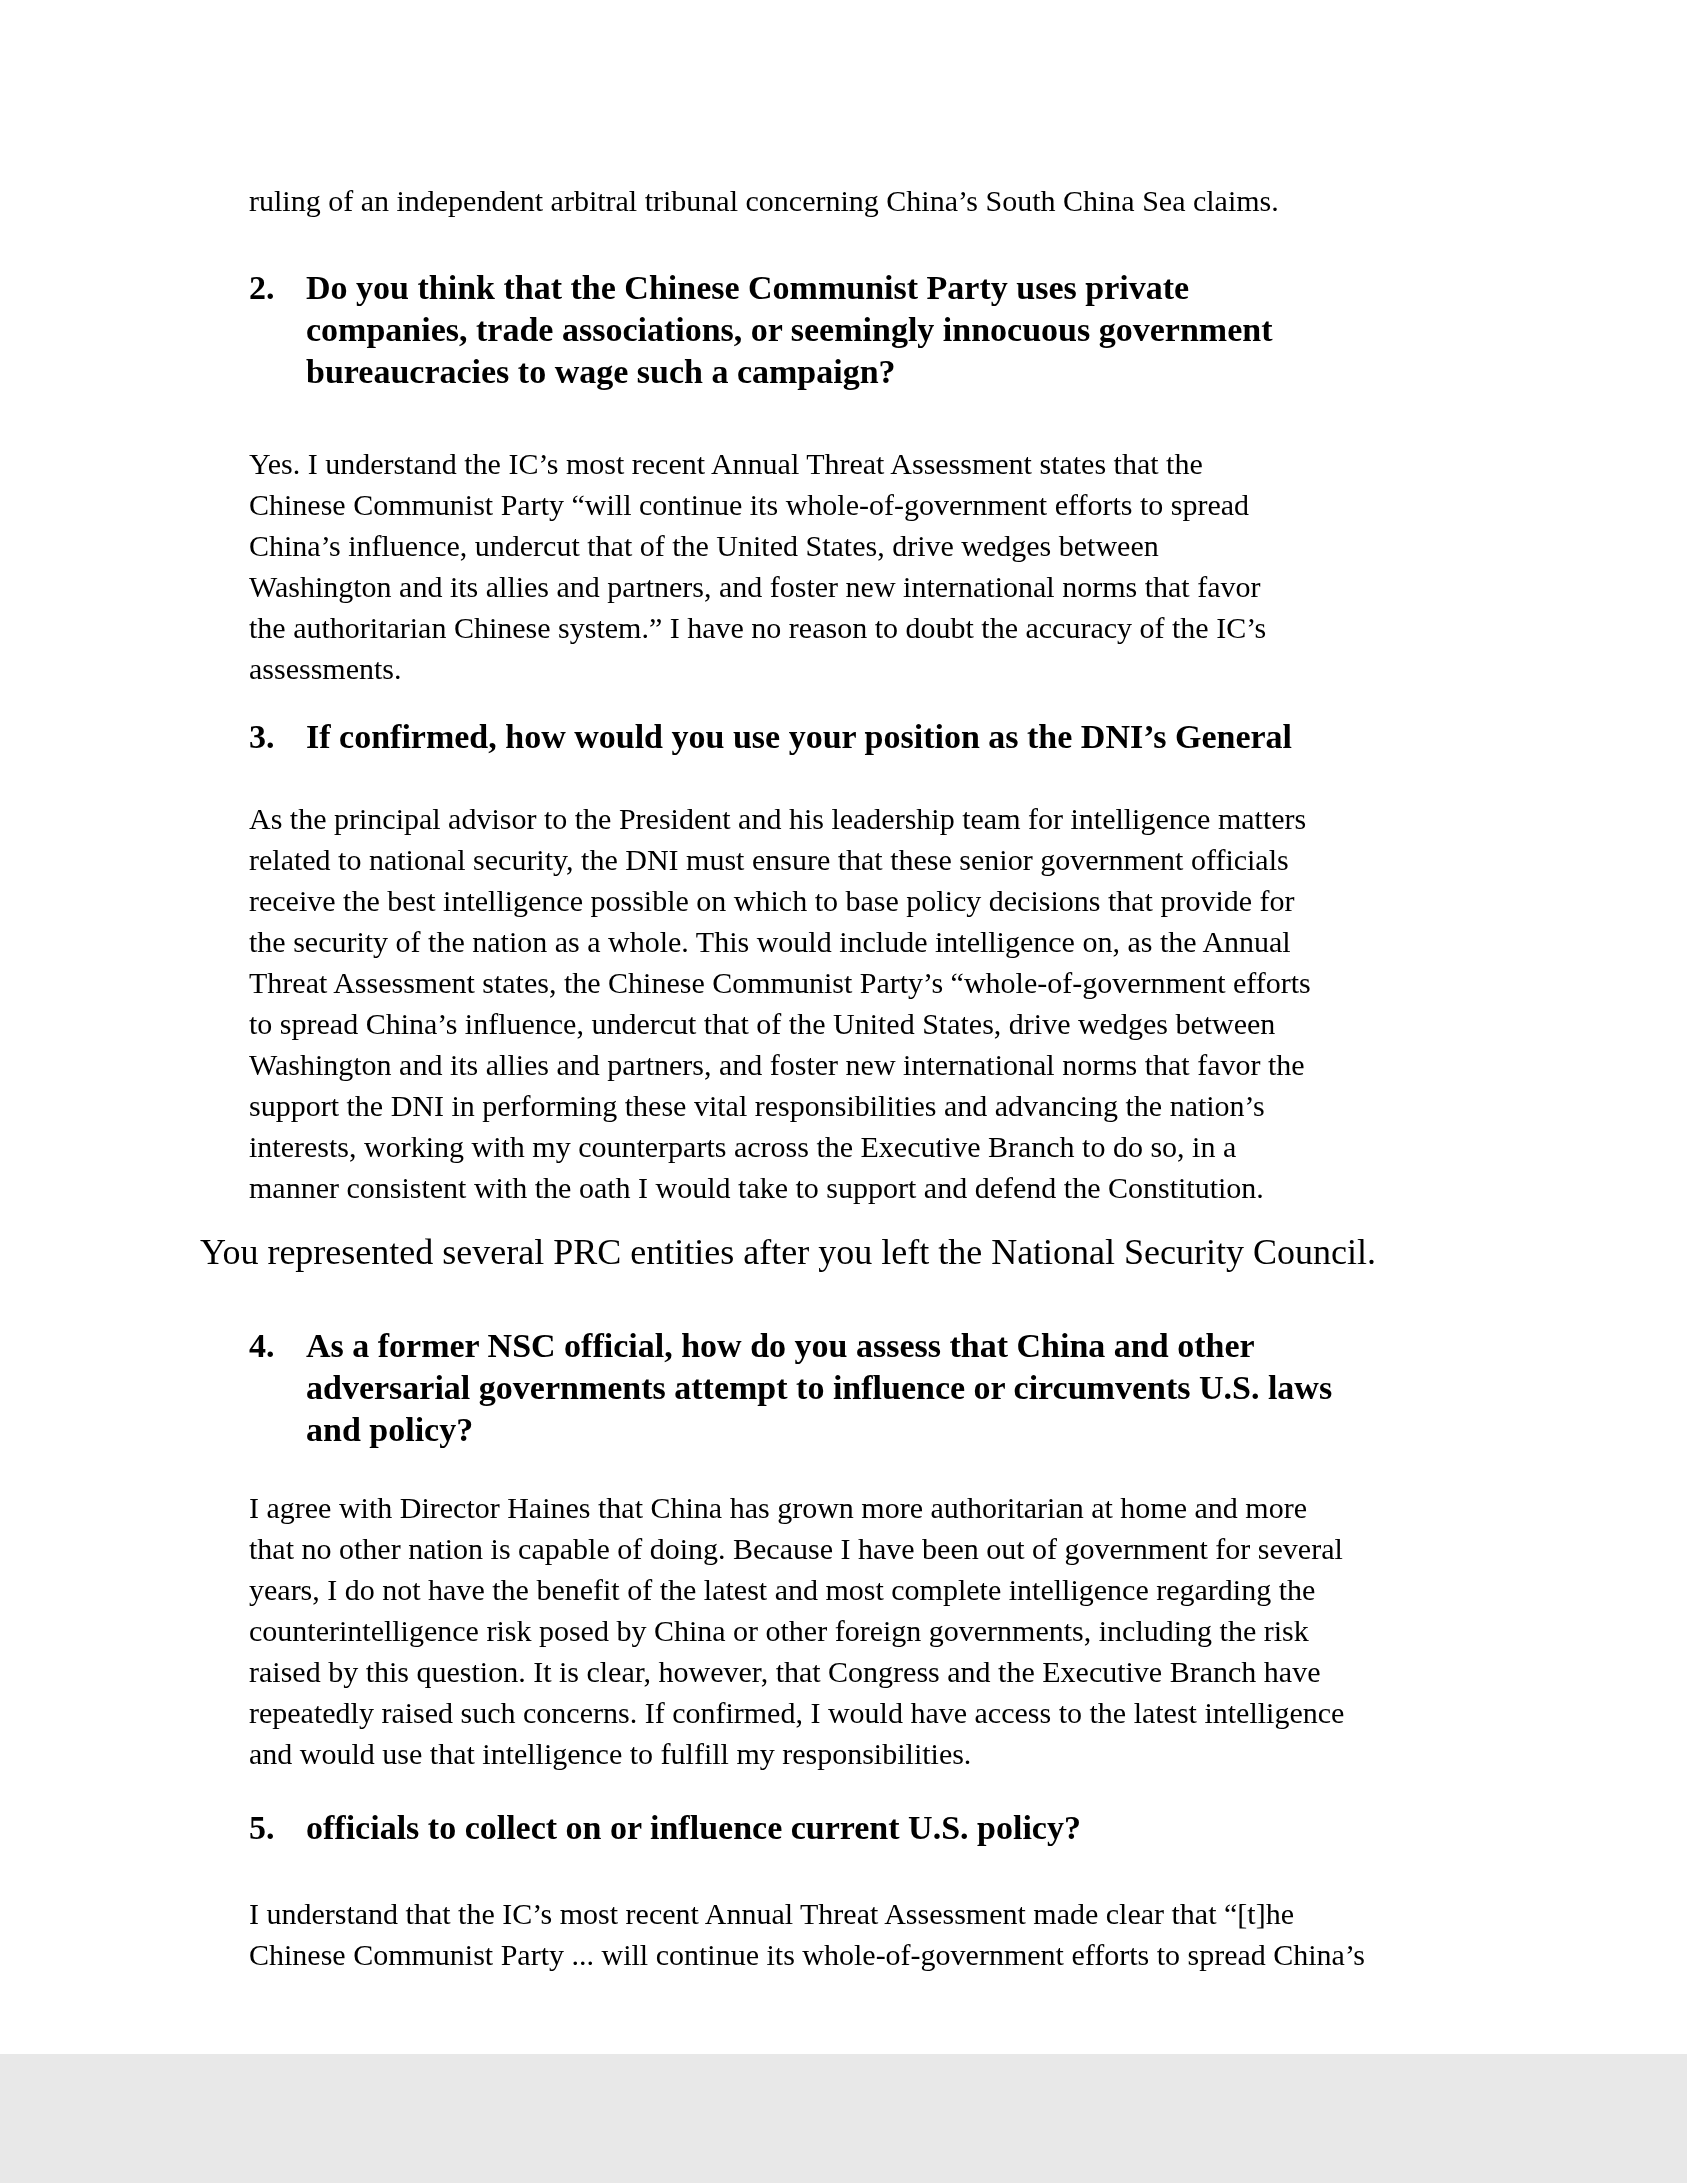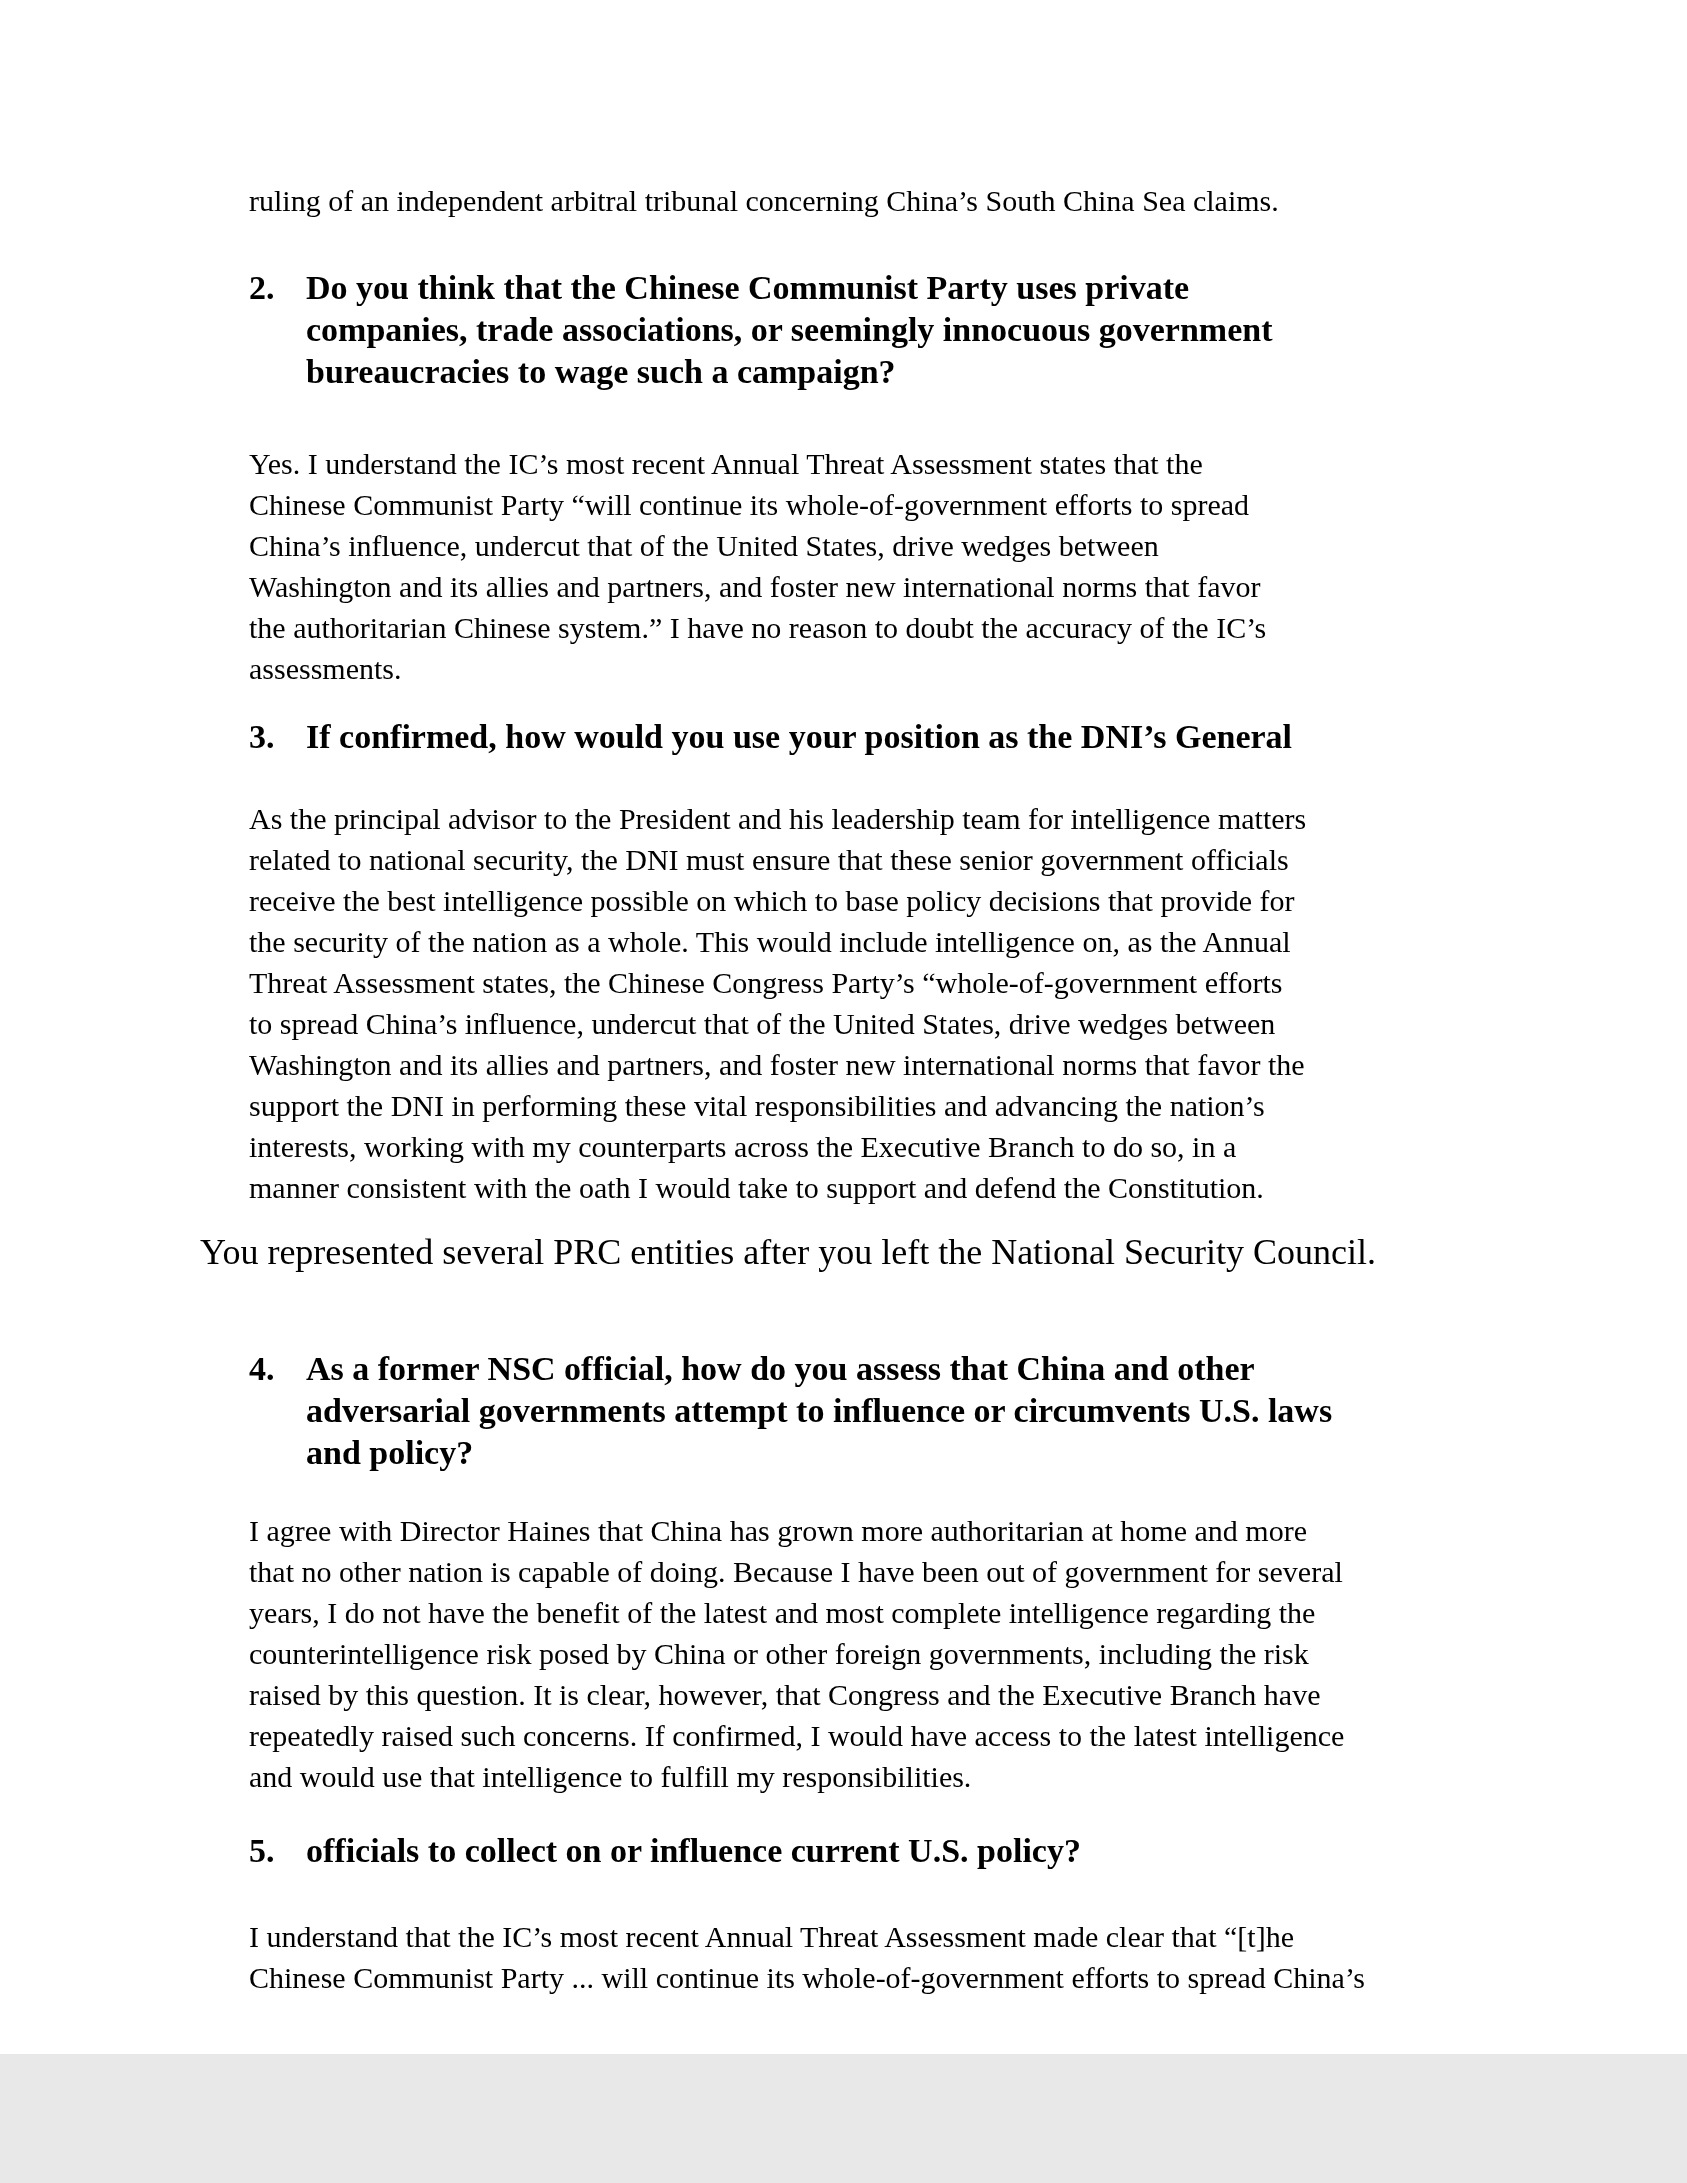--- a/index.html
+++ b/index.html
@@ -50,21 +50,21 @@
     font-size: 36px;
     line-height: 48px;
     margin-left: -49px;
   }
   
   .mb-70 { margin-bottom: 46px; }
   .mb-75 { margin-bottom: 50px; }
   .mb-40 { margin-bottom: 26.5px; }
   .mb-60 { margin-bottom: 40px; }
   .mb-30 { margin-bottom: 20px; }
-  .mb-85 { margin-bottom: 72px; font-family: Liberation Serif, serif; }
+  .mb-85 { margin-bottom: 49px; font-family: Liberation Serif, serif; }
   .mb-55 { margin-bottom: 36px; }
   .mb-50 { margin-bottom: 33px; }
   .mb-67 { margin-bottom: 44px; }
 </style>
 </head>
 <body>
 
 <div class="page">
   <div class="content">
 
@@ -95,21 +95,21 @@
       <div class="qtext">
         <div class="line">If confirmed, how would you use your position as the DNI’s General</div>
       </div>
     </div>
 
     <div class="para mb-30">
       <div class="line">As the principal advisor to the President and his leadership team for intelligence matters</div>
       <div class="line">related to national security, the DNI must ensure that these senior government officials</div>
       <div class="line">receive the best intelligence possible on which to base policy decisions that provide for</div>
       <div class="line">the security of the nation as a whole. This would include intelligence on, as the Annual</div>
-      <div class="line">Threat Assessment states, the Chinese Congress Party’s “whole-of-government efforts</div>
+      <div class="line">Threat Assessment states, the Chinese Communist Party’s “whole-of-government efforts</div>
       <div class="line">to spread China’s influence, undercut that of the United States, drive wedges between</div>
       <div class="line">Washington and its allies and partners, and foster new international norms that favor the</div>
       <div class="line">support the DNI in performing these vital responsibilities and advancing the nation’s</div>
       <div class="line">interests, working with my counterparts across the Executive Branch to do so, in a</div>
       <div class="line">manner consistent with the oath I would take to support and defend the Constitution.</div>
     </div>
 
     <div class="statement mb-85">
       <div class="line">You represented several PRC entities after you left the National Security Council.</div>
     </div>

